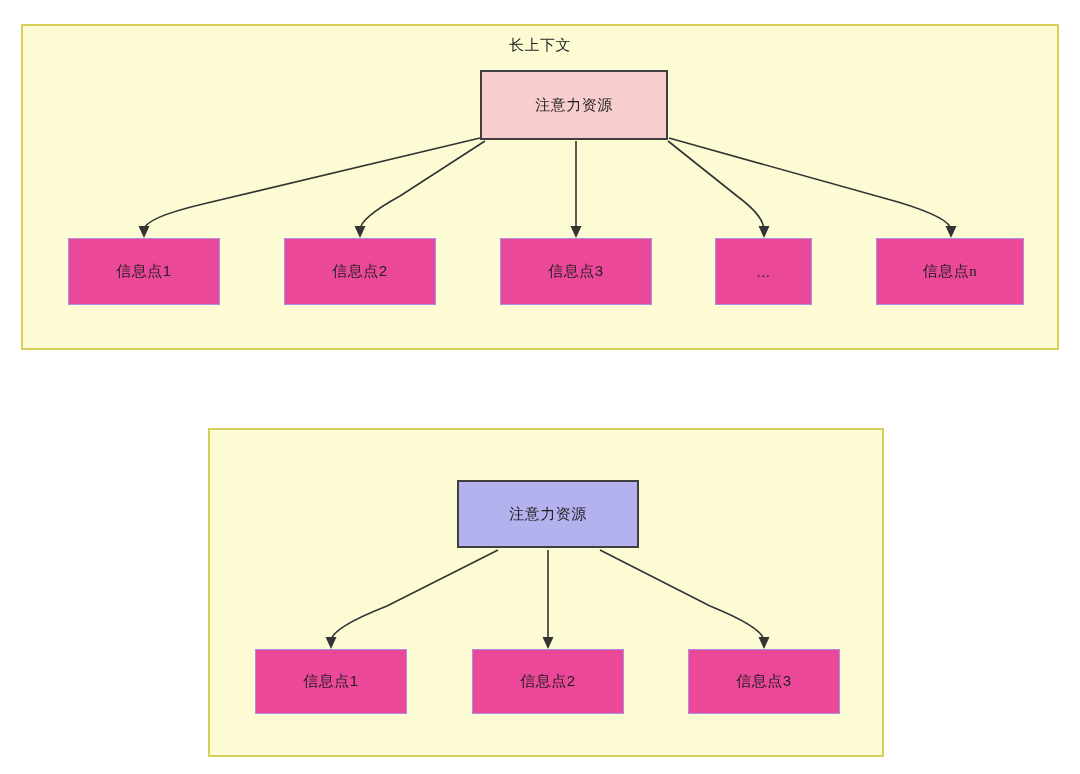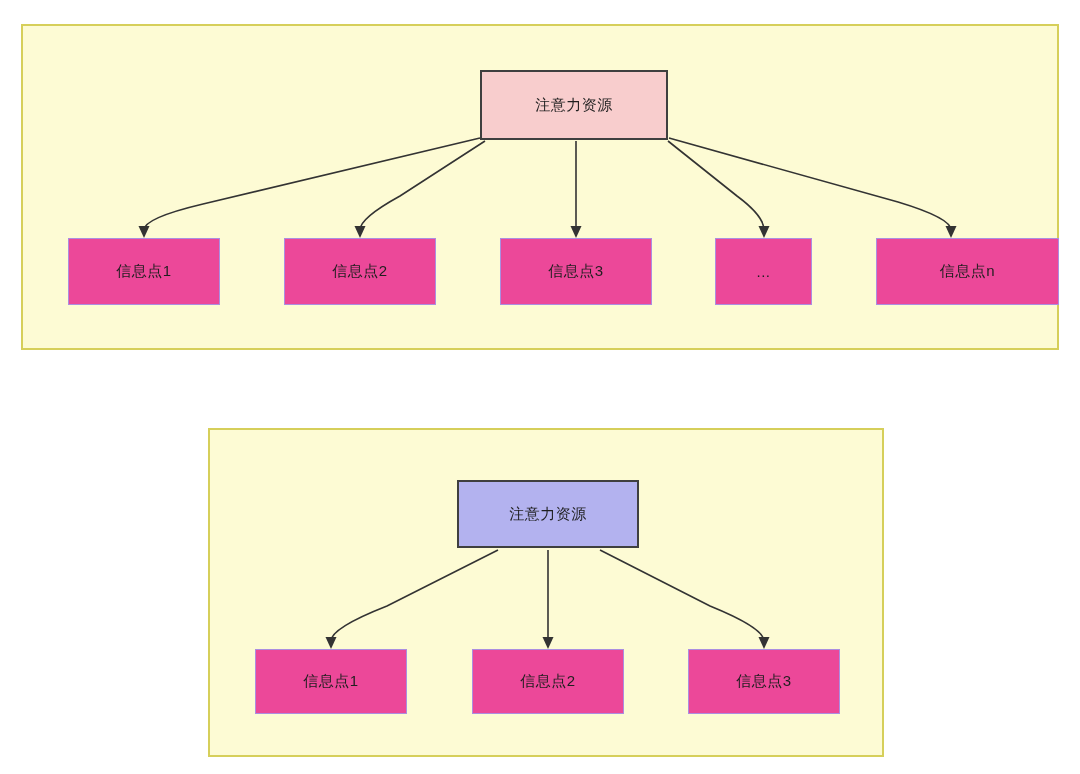--- a/index.html
+++ b/index.html
@@ -75,21 +75,21 @@
     background: #ec4899;
     border: 1.6px solid #ab8ee0;
   }
 
   
   #long-attention { left: 457px; top: 44px; width: 188px; height: 70px; }
   #long-info-1 { left: 45px;  top: 212px; width: 152px; height: 67px; }
   #long-info-2 { left: 261px; top: 212px; width: 152px; height: 67px; }
   #long-info-3 { left: 477px; top: 212px; width: 152px; height: 67px; }
   #long-info-dots { left: 692px; top: 212px; width: 97px;  height: 67px; }
-  #long-info-n { left: 853px; top: 212px; width: 183px; height: 67px; }
+  #long-info-n { left: 853px; top: 212px; width: 148px; height: 67px; font-family: Liberation Serif, serif; }
 
   #short-attention { left: 247px; top: 50px; width: 182px; height: 68px; }
   #short-info-1 { left: 45px;  top: 219px; width: 152px; height: 65px; }
   #short-info-2 { left: 262px; top: 219px; width: 152px; height: 65px; }
   #short-info-3 { left: 478px; top: 219px; width: 152px; height: 65px; }
 
   .edges {
     position: absolute;
     left: 0;
     top: 0;
@@ -106,20 +106,21 @@
     stroke: none;
   }
 </style>
 </head>
 <body>
 
 <div id="canvas">
 
   <div class="panel" id="panel-long">
 
+    <div class="panel-title">长上下文</div>
 
     <svg class="edges" width="1038" height="326">
 
       <g>
         <path class="edge-path" d="M 457 112 L 180 178 Q 121 192 121 204"></path>
         <polygon class="arrow-head" points="121,212 115.5,200 126.5,200"></polygon>
       </g>
 
       <g>
         <path class="edge-path" d="M 462 115 L 377 170 Q 337 192 337 204"></path>

